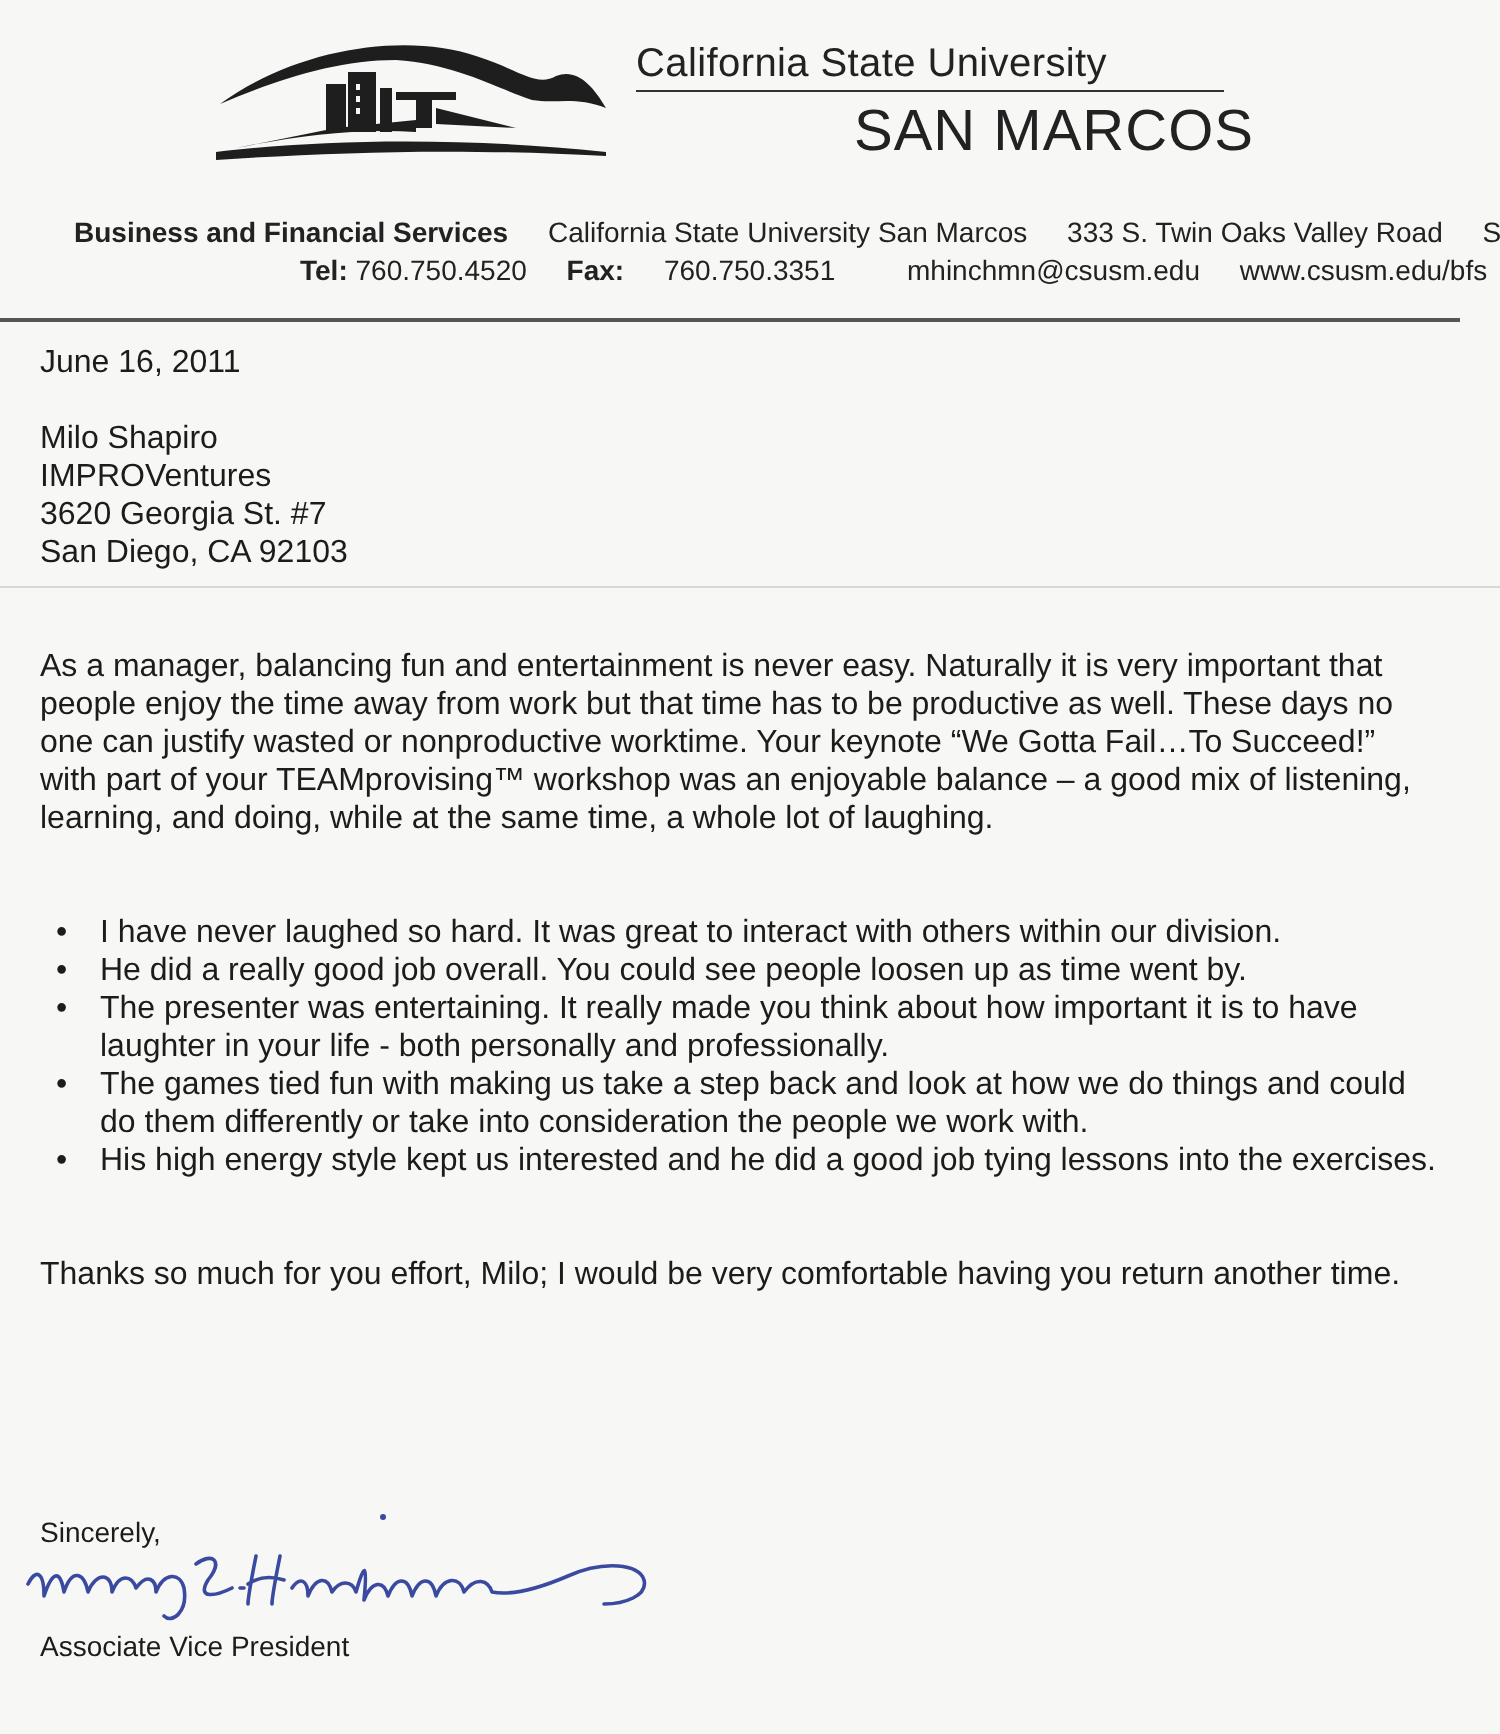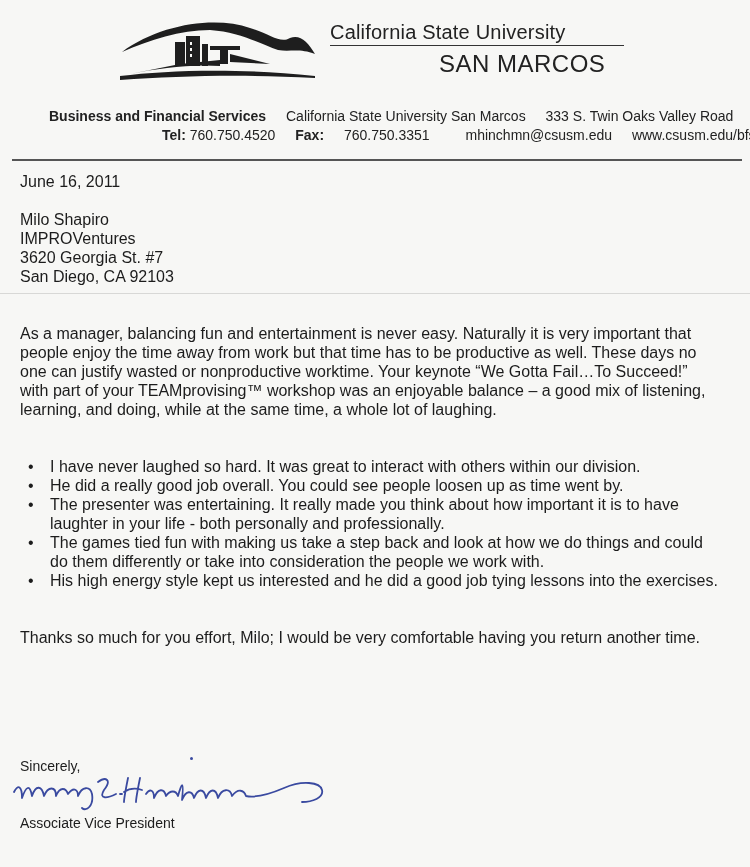--- a/index.html
+++ b/index.html
@@ -3,31 +3,31 @@
 <meta charset="utf-8">
 <style>
   html, body { margin:0; padding:0; }
   body {
     width:750px; height:867px; overflow:hidden;
     background:#f7f7f5;
     font-family:"Liberation Sans", sans-serif;
     color:#1c1c1c;
     position:relative;
   }
-  .letterhead { position:absolute; left:12px; top:0; width:666px; height:165px; }
+  .letterhead { position:absolute; left:0; top:0; width:666px; height:165px; }
   .logo { position:absolute; left:108px; top:14px; width:195px; height:68px; }
   .uni-name {
     position:absolute; left:318px; top:21px;
     font-size:20px; letter-spacing:0.2px; color:#222;
     white-space:nowrap;
   }
   .uni-rule { position:absolute; left:318px; top:45px; width:294px; height:1px; background:#333; }
   .uni-sub {
     position:absolute; left:427px; top:50px;
-    font-size:24px; letter-spacing:0.5px; color:#222; white-space:nowrap;
+    font-size:29px; letter-spacing:0.5px; color:#222; white-space:nowrap;
   }
   .contact-line {
     position:absolute; font-size:14px; color:#222; white-space:nowrap;
   }
   .contact-line span { margin-right:16px; }
   .cl1 { left:37px; top:108px; }
   .cl2 { left:150px; top:127px; }
   .b { font-weight:bold; }
   .header-rule { position:absolute; left:0; top:159px; width:730px; height:2px; background:#555; }
   .fold { position:absolute; left:0; top:293px; width:750px; height:1px; background:#d8d8d6; }

